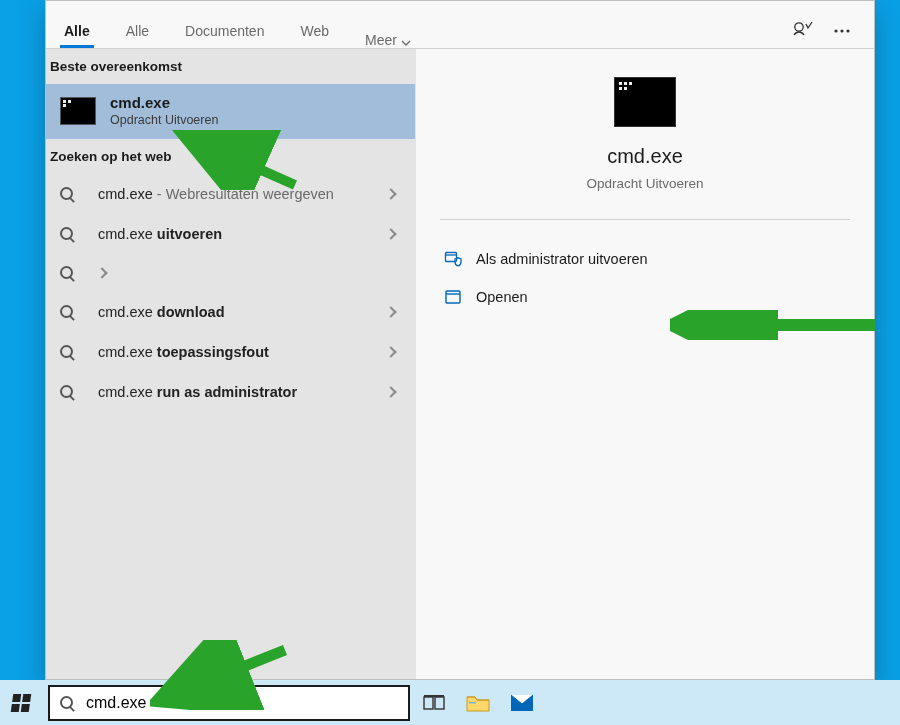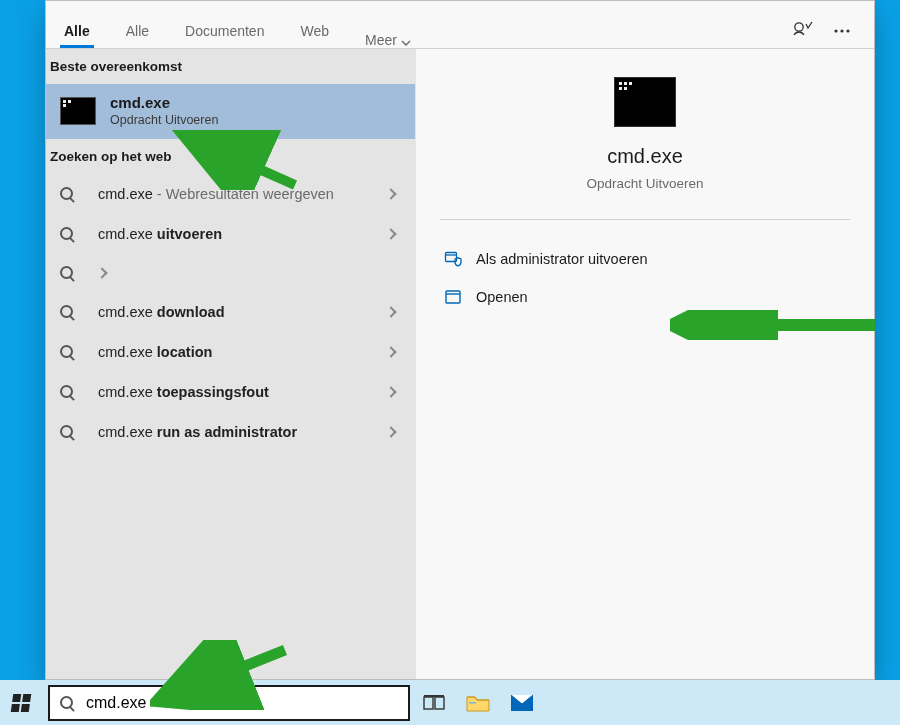--- a/index.html
+++ b/index.html
@@ -306,25 +306,20 @@
             <span class="label"><span>cmd.exe </span><span class="bold">uitvoeren</span></span>
             <span class="chevron"></span>
           </div>
           <div class="web-item">
             <span class="search-glyph"></span>
             <span class="chevron"></span>
           </div>
           <div class="web-item">
             <span class="search-glyph"></span>
             <span class="label"><span>cmd.exe </span><span class="bold">download</span></span>
-            <span class="chevron"></span>
-          </div>
-          <div class="web-item">
-            <span class="search-glyph"></span>
-            <span class="label"><span>cmd.exe </span><span class="bold">location</span></span>
             <span class="chevron"></span>
           </div>
           <div class="web-item">
             <span class="search-glyph"></span>
             <span class="label"><span>cmd.exe </span><span class="bold">toepassingsfout</span></span>
             <span class="chevron"></span>
           </div>
           <div class="web-item">
             <span class="search-glyph"></span>
             <span class="label"><span>cmd.exe </span><span class="bold">run as administrator</span></span>

